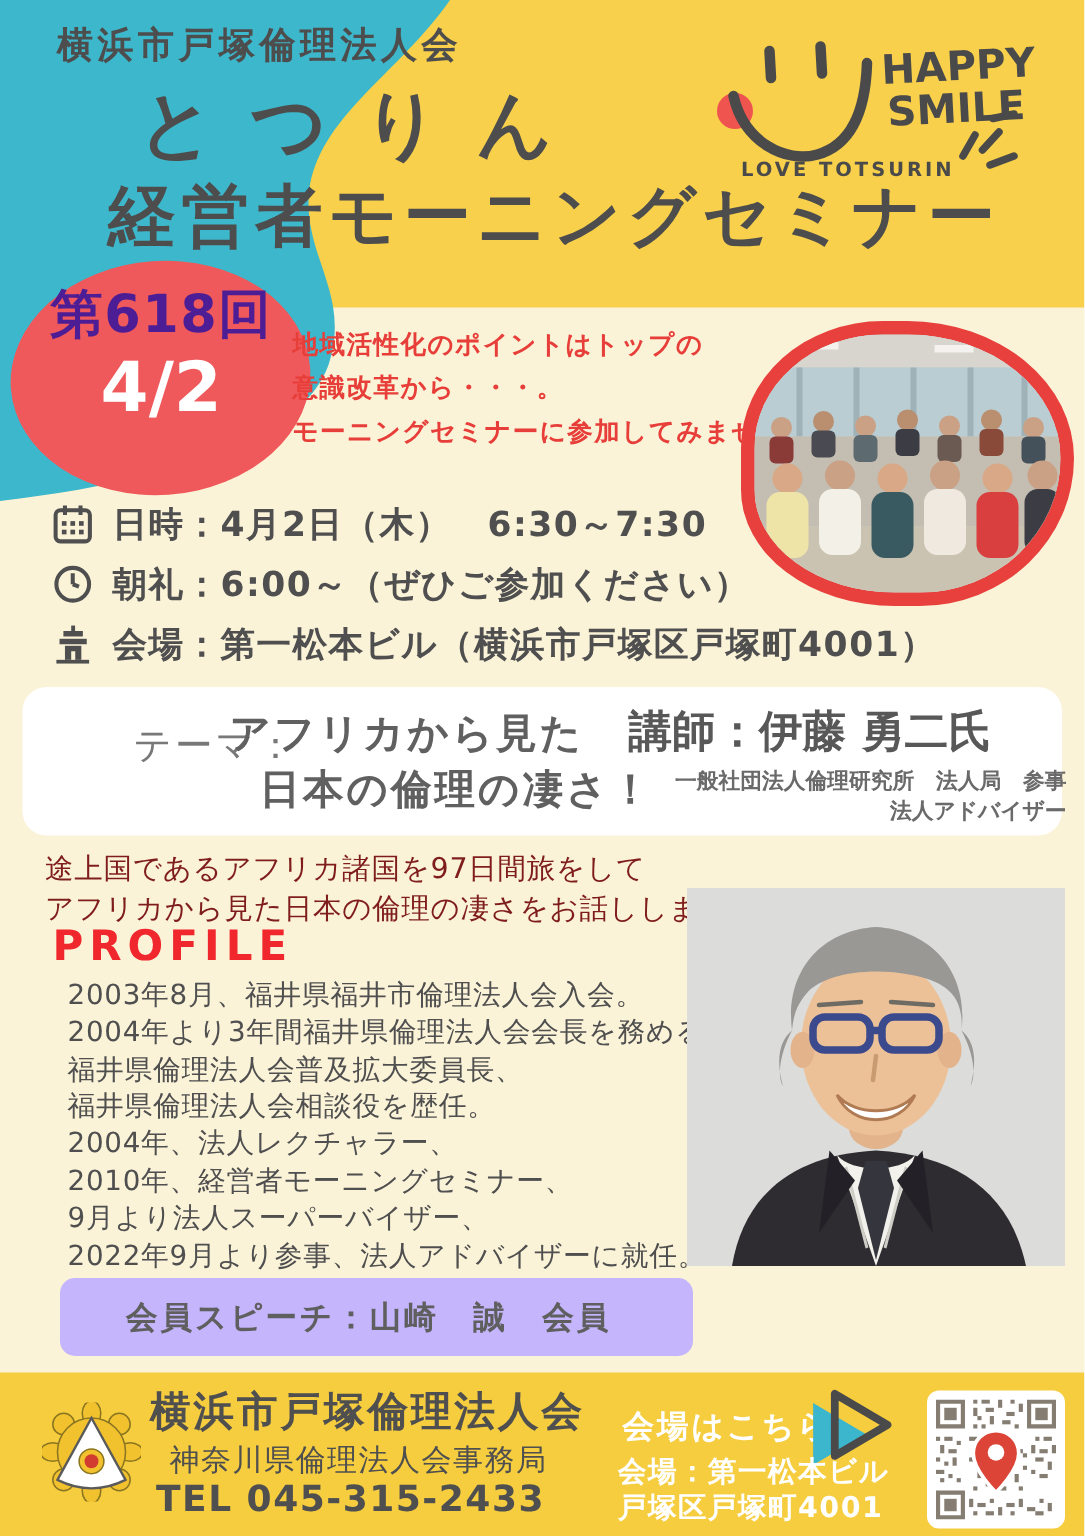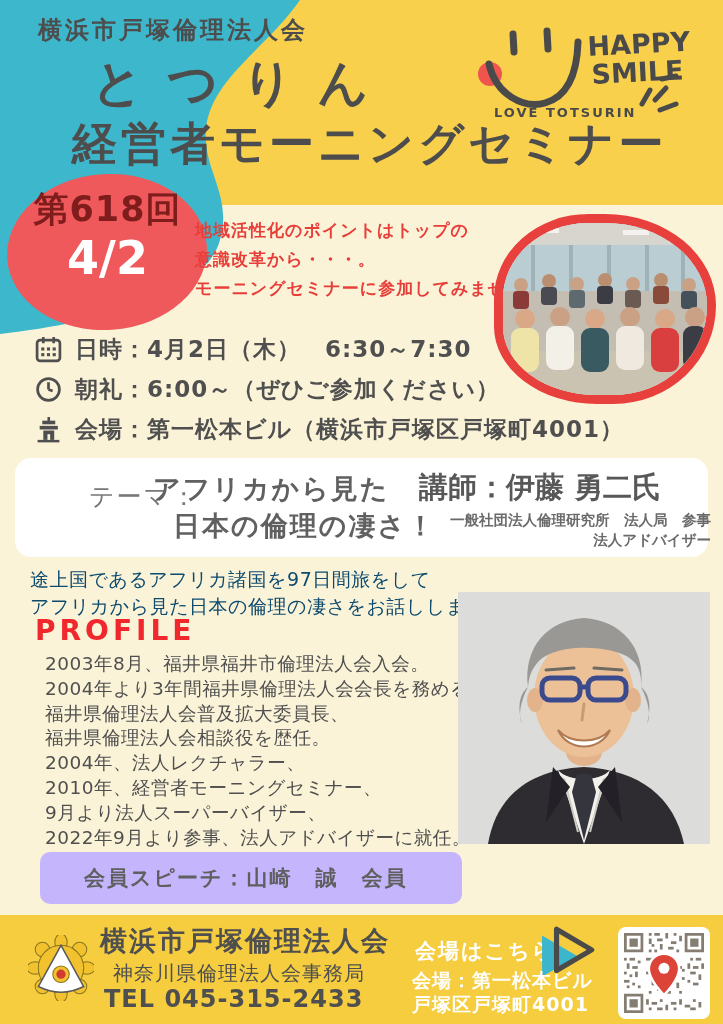--- a/index.html
+++ b/index.html
@@ -18,21 +18,21 @@
   .title1 {
     top:50px; left:92px; font-size:50px; font-weight:bold;
     color:#4d4d4d; letter-spacing:24px; white-space:nowrap;
   }
   .title2 {
     top:114px; left:72px; font-size:45px; font-weight:bold;
     color:#4d4d4d; letter-spacing:4px; white-space:nowrap;
   }
   .session-no {
     top:186px; left:15px; width:185px; text-align:center;
-    font-size:35px; font-weight:bold; color:#7f1d1d; letter-spacing:1px;
+    font-size:35px; font-weight:bold; color:#4c1d95; letter-spacing:1px;
   }
   .session-date {
     top:231px; left:15px; width:185px; text-align:center;
     font-size:46px; font-weight:bold; color:#ffffff;
   }
   .intro {
     top:216px; left:195px; font-size:17px; font-weight:bold;
     color:#E73E39; line-height:1.72; letter-spacing:1px;
   }
   .group-photo {
@@ -49,21 +49,21 @@
   .theme-box {
     top:458px; left:15px; width:693px; height:99px;
     background:#ffffff; border-radius:16px;
   }
   .theme-label { position:absolute; top:22px; left:26px; font-size:25px; color:#787878; letter-spacing:2px;margin-left:48px; }
   .theme-line1 { position:absolute; top:13px; left:138px; font-size:27px; font-weight:bold; color:#606060; letter-spacing:2px; }
   .theme-line2 { position:absolute; top:50px; left:158px; font-size:27px; font-weight:bold; color:#606060; letter-spacing:2px; }
   .lecturer { position:absolute; top:10px; left:404px; font-size:29px; font-weight:bold; color:#585858; white-space:nowrap; }
   .lect-title1 { position:absolute; top:53px; left:400px; width:296px; text-align:right; font-size:14.5px; font-weight:bold; color:#6a6a6a; white-space:nowrap; }
   .lect-title2 { position:absolute; top:73px; left:400px; width:296px; text-align:right; font-size:14.5px; font-weight:bold; color:#6a6a6a; }
-  .descr { top:566px; left:30px; font-size:19px; color:#0c4a6e; line-height:1.42; letter-spacing:0.5px; }
+  .descr { top:566px; left:30px; font-size:19px; color:#7f1d1d; line-height:1.42; letter-spacing:0.5px; }
   .profile-h { top:614px; left:35px; font-size:28px; font-weight:bold; color:#F0282D; letter-spacing:4px; }
   .profile-list { top:653px; left:45px; font-size:18.5px; color:#4f4f4f; line-height:1.18; letter-spacing:0.5px; }
   .profile-list div { margin-bottom:3px; }
   .speaker-photo { top:592px; left:458px; width:252px; height:252px; background:#dddddb; overflow:hidden; }
   .speaker-photo svg { display:block; }
   .speech-box {
     top:852px; left:40px; width:422px; height:52px;
     background:#c4b5fd; border-radius:10px;
     display:flex; align-items:center; padding-left:44px;
     font-size:21px; font-weight:bold; color:#5f5f5f; letter-spacing:2px;

